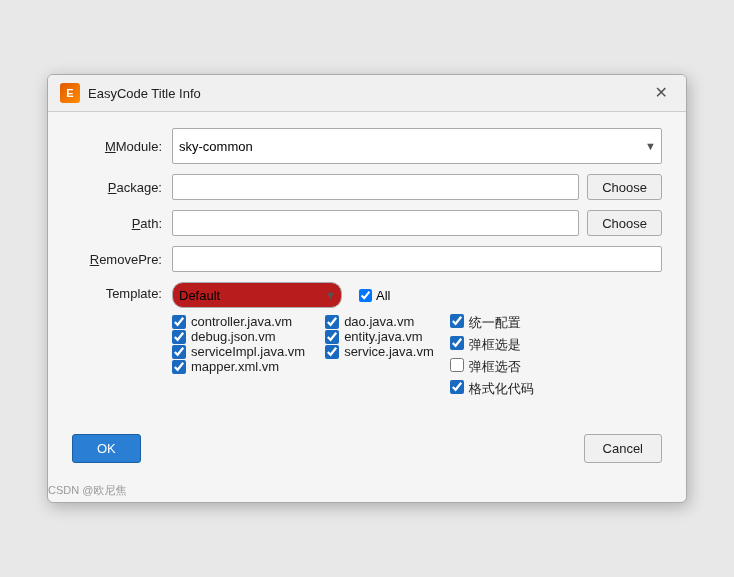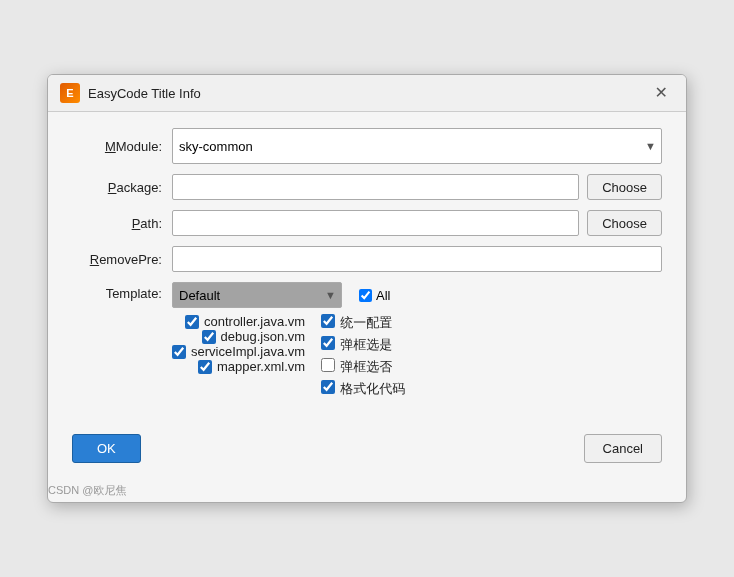--- a/index.html
+++ b/index.html
@@ -146,44 +146,43 @@
     }
     .template-select-wrap {
       position: relative;
       display: flex;
       align-items: center;
     }
     .template-select {
       width: 170px;
       height: 26px;
       border: 1px solid #aaa;
-      background: #a3a3a3;
+      background: #b91c1c;
       padding: 2px 24px 2px 6px;
       font-size: 13px;
-      border-radius: 2px;
+      border-radius: 11px;
       appearance: none;
       outline: none;
       cursor: pointer;
     }
     .all-check-wrap {
       display: flex;
       align-items: center;
       gap: 4px;
       font-size: 13px;
       padding-left: 7px;
     }
     .checkboxes-grid {
       display: flex;
       gap: 0 20px;
     }
     .checkbox-col {
       display: flex;
       flex-direction: column;
       gap: 0;
-      align-items: flex-end;
     }
     .check-item {
       display: flex;
       align-items: center;
       gap: 5px;
       font-size: 13px;
       color: #222;
     }
     .check-item input[type=checkbox] {
       width: 14px;
@@ -324,20 +323,34 @@
               </div>
               <div class="check-item">
                 <input type="checkbox" checked="" style="">
                 <span>serviceImpl.java.vm</span>
               </div>
               <div class="check-item">
                 <input type="checkbox" checked="" style="">
                 <span>mapper.xml.vm</span>
               </div>
             </div>
+            <div class="checkbox-col">
+              <div class="check-item">
+                <input type="checkbox" checked="" style="">
+                <span>dao.java.vm</span>
+              </div>
+              <div class="check-item">
+                <input type="checkbox" checked="" style="">
+                <span>entity.java.vm</span>
+              </div>
+              <div class="check-item">
+                <input type="checkbox" checked="" style="">
+                <span>service.java.vm</span>
+              </div>
+            </div>
           </div>
 
           <div class="template-right-panel">
             <div class="check-zh">
               <input type="checkbox" checked="" style="">
               <span>统一配置</span>
             </div>
             <div class="check-zh">
               <input type="checkbox" checked="" style="">
               <span>弹框选是</span>

